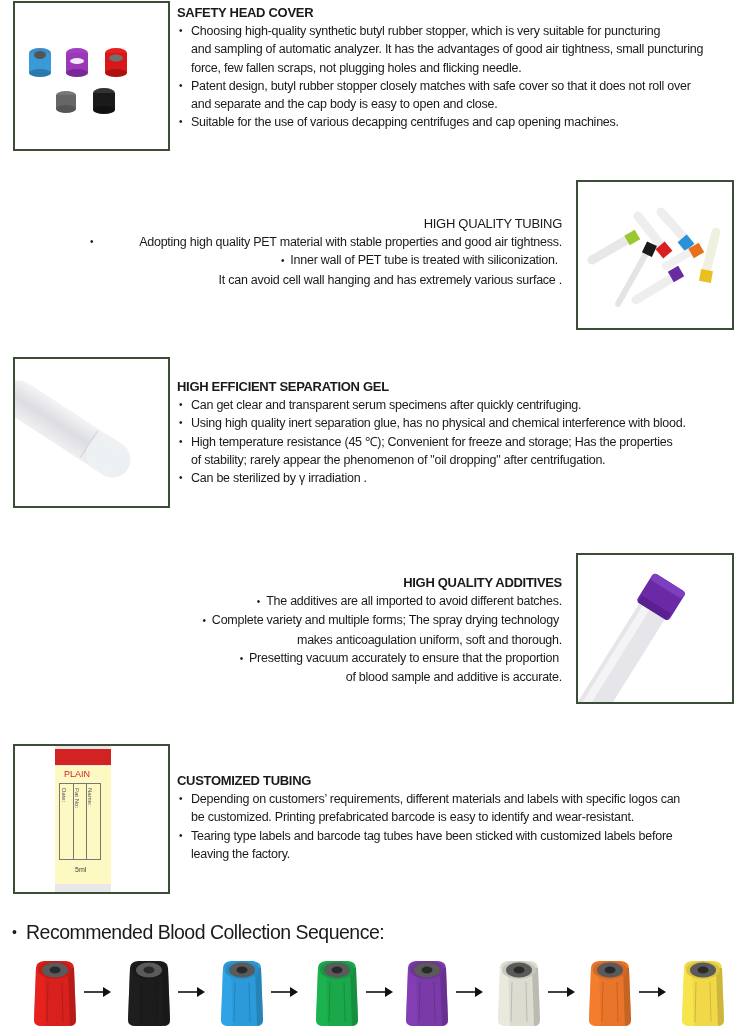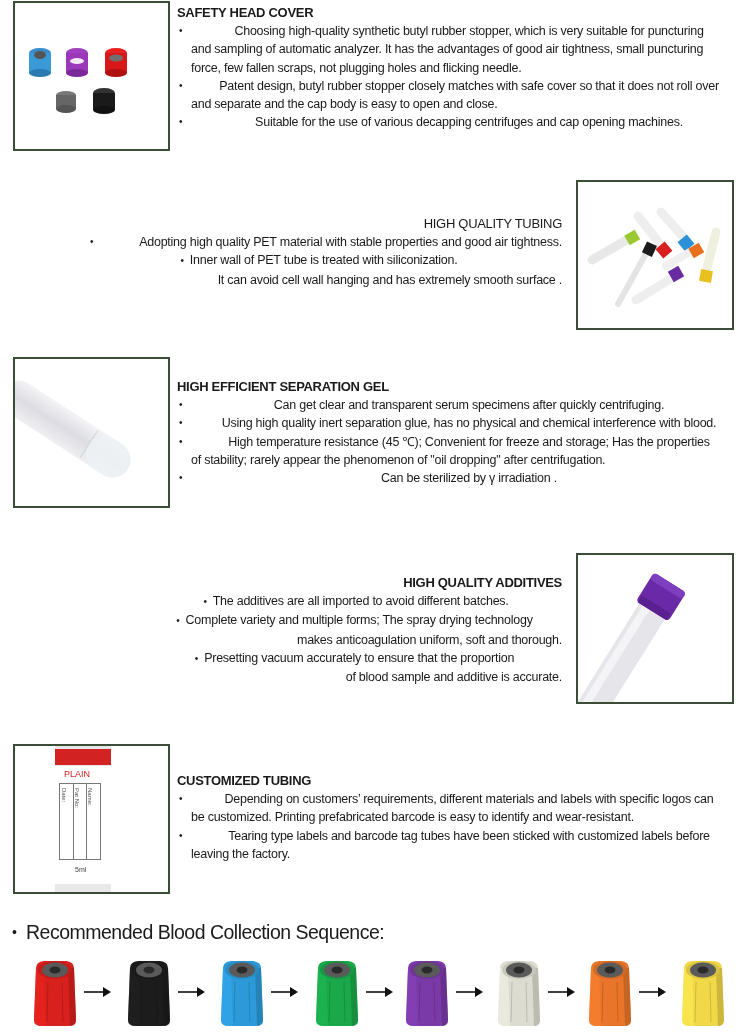--- a/index.html
+++ b/index.html
@@ -2,21 +2,21 @@
 <html><head>
 <meta charset="utf-8">
 <style>
   html, body { margin: 0; padding: 0; background: #ffffff; }
   body { width: 750px; height: 1035px; position: relative; overflow: hidden;
          font-family: "Liberation Sans", sans-serif; color: #1a1a1a; }
   .box { position: absolute; border: 2px solid #3b4d37; background: #fff; box-sizing: border-box; overflow: hidden; }
   .text { position: absolute; font-size: 12.5px; line-height: 18.2px; letter-spacing: -0.25px; }
   .title { font-weight: bold; font-size: 13px; letter-spacing: -0.3px; }
   .title.light { font-weight: normal; }
-  .bl { position: relative; padding-left: 14px; text-align: center; }
+  .bl { position: relative; padding-left: 14px; }
   .bl::before { content: "•"; position: absolute; left: 2px; top: 0; font-size: 10px; }
   .cont { padding-left: 14px; }
   .right { text-align: right; }
   .right .bl { padding-left: 0; }
   .right .bl::before { position: static; margin-right: 6px; }
   .seq-title { position: absolute; left: 12px; top: 921px; font-size: 19.5px; letter-spacing: -0.5px; }
   .seq-title .dot { display: inline-block; width: 14px; font-size: 14px; vertical-align: 2px; }
   .cap { position: absolute; top: 958px; width: 46px; height: 70px; }
   .arrow { position: absolute; top: 985px; width: 28px; height: 14px; }
 </style>
@@ -60,21 +60,21 @@
   <div class="bl">Suitable for the use of various decapping centrifuges and cap opening machines.</div>
 </div>
 
 <div class="text right" style="left:80px;top:215px;width:482px;">
   <div class="title light">HIGH QUALITY TUBING</div>
   <div style="position:relative;">
     <span style="position:absolute;left:10px;font-size:10px;">•</span>
     <span>Adopting high quality PET material with stable properties and good air tightness.</span>
   </div>
   <div class="bl" style="padding-right:4px;">Inner wall of PET tube is treated with siliconization.</div>
-  <div>It can avoid cell wall hanging and has extremely smooth surface .</div>
+  <div>It can avoid cell wall hanging and has extremely various surface .</div>
 </div>
 <div class="box" style="left:576px;top:180px;width:158px;height:150px;">
   <svg width="154" height="146" viewBox="0 0 154 146">
     <g stroke-linecap="round">
       <line x1="14" y1="78" x2="52" y2="56" stroke="#e8e8e8" stroke-width="9"></line>
       <rect x="48" y="50" width="12" height="11" fill="#9ac830" transform="rotate(-30 54 55)"></rect>
       <line x1="60" y1="34" x2="85" y2="66" stroke="#eeeeee" stroke-width="9"></line>
       <rect x="80" y="62" width="12" height="12" fill="#d82020" transform="rotate(-40 86 68)"></rect>
       <line x1="83" y1="30" x2="108" y2="58" stroke="#eeeeee" stroke-width="9"></line>
       <rect x="102" y="55" width="12" height="12" fill="#2a90d8" transform="rotate(-40 108 61)"></rect>
@@ -131,21 +131,21 @@
       <rect x="54" y="26" width="38" height="34" rx="4" fill="#6a2aa8"></rect>
       <rect x="54" y="26" width="38" height="8" rx="4" fill="#7e3ec0"></rect>
       <rect x="56" y="52" width="34" height="8" fill="#5a2090"></rect>
     </g>
   </svg>
 </div>
 
 <div class="box" style="left:13px;top:744px;width:157px;height:150px;">
   <div style="position:absolute;left:40px;top:0;width:56px;height:146px;background:#e8e8e8;">
     <div style="position:absolute;left:0;top:3px;width:56px;height:16px;background:#d22222;"></div>
-    <div style="position:absolute;left:0;top:20px;width:56px;height:118px;background:#ffffff;">
+    <div style="position:absolute;left:0;top:20px;width:56px;height:118px;background:#fef9c3;">
       <div style="position:absolute;left:9px;top:3px;font-size:9px;color:#d22222;">PLAIN</div>
       <div style="position:absolute;left:4px;top:17px;width:40px;height:75px;border:1px solid #777;">
         <div style="position:absolute;left:13px;top:0;width:0;height:75px;border-left:1px solid #777;"></div>
         <div style="position:absolute;left:26px;top:0;width:0;height:75px;border-left:1px solid #777;"></div>
         <div style="position:absolute;left:1px;top:4px;font-size:6px;writing-mode:vertical-rl;color:#555;">Date:</div>
         <div style="position:absolute;left:14px;top:4px;font-size:6px;writing-mode:vertical-rl;color:#555;">Pat No:</div>
         <div style="position:absolute;left:27px;top:4px;font-size:6px;writing-mode:vertical-rl;color:#555;">Name:</div>
       </div>
       <div style="position:absolute;left:20px;top:100px;font-size:7px;color:#444;">5ml</div>
     </div>

